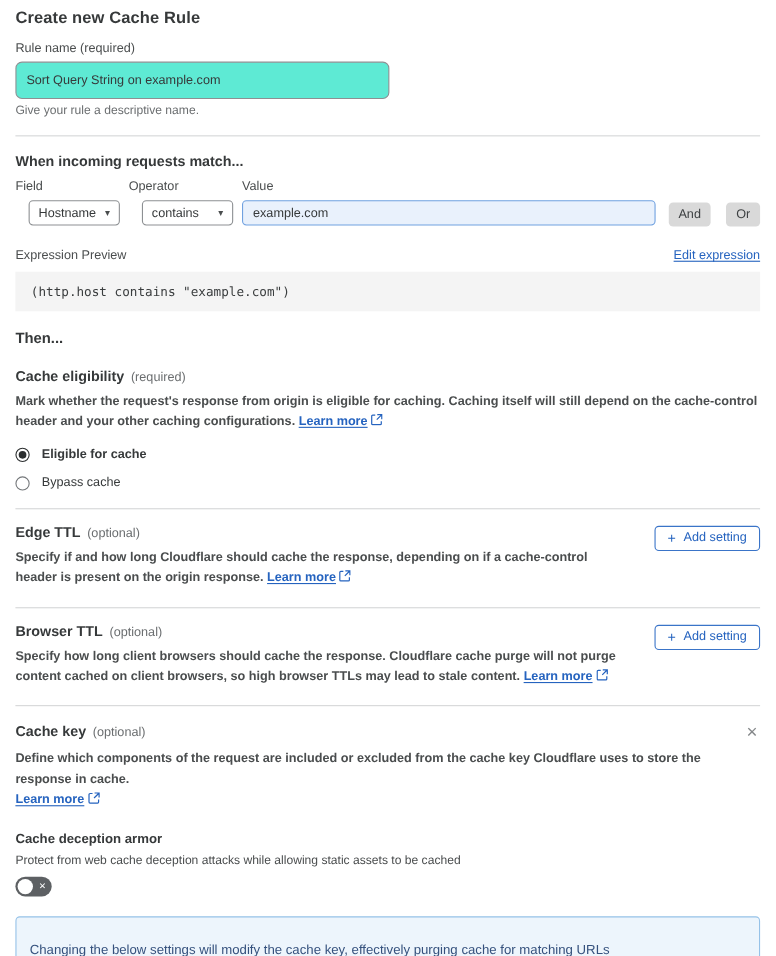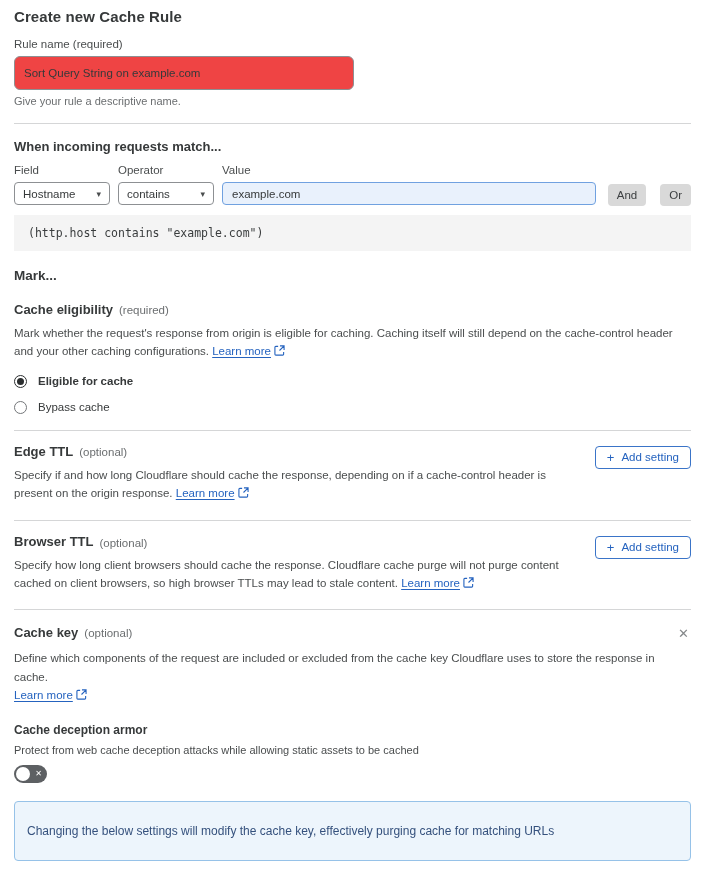--- a/index.html
+++ b/index.html
@@ -27,36 +27,36 @@
     font-family:"Liberation Sans","DejaVu Sans",sans-serif;
     color:var(--text);font-size:12px;
   }
   .wrap{padding:8px 14px 0 14px;}
   .page-title{font-size:15px;font-weight:bold;letter-spacing:.1px;}
   .field-label{font-size:11.5px;color:var(--text2);margin-top:13px;}
   .text-input{
     display:block;margin-top:6px;height:23px;width:340px;
     border:1px solid var(--border);border-radius:6px;
     padding:16px 9px;font-size:11.5px;color:var(--text);
-    font-family:inherit;background:#ef4444;outline:none;
+    font-family:inherit;background:#5eead4;outline:none;
   }
   .helper{font-size:11px;color:var(--muted);margin-top:5px;}
   hr{border:none;border-top:1px solid var(--hr);margin-top:16px;}
   .section-heading{font-size:13px;font-weight:bold;margin-top:15px;}
   
   .match-row{display:flex;align-items:flex-start;margin-top:10px;}
   .col{margin-right:8px;}
   .col .field-label{margin-top:0;}
   .select{
     margin-top:6px;height:23px;border:1px solid var(--border);border-radius:4px;
     background:#fff;display:flex;align-items:center;justify-content:space-between;
     padding:0 8px;font-size:11.5px;color:var(--text);cursor:pointer;
   }
   .select .caret{font-size:9px;color:#4a4d4e;margin-left:8px;}
-  .w-96{width:96px;}
+  .w-96{width:83px;margin-left:12px;}
   .col-value{flex:1;margin-right:12px;}
   .value-input{
     margin-top:6px;width:100%;height:23px;border:1px solid var(--focus-border);
     border-radius:4px;background:var(--focus-bg);padding:0 9px;
     font-size:11.5px;color:var(--text);font-family:inherit;outline:none;display:block;
   }
   .andor{display:flex;gap:14px;padding-top:20px;}
   .gray-btn{
     height:22px;padding:0 9px;background:var(--btn-gray);border:none;border-radius:4px;
     font-size:11.5px;color:#3d4042;font-family:inherit;cursor:pointer;
@@ -68,21 +68,21 @@
   .code-block{
     margin-top:9px;background:var(--code-bg);padding:11px 14px;
     font-family:"DejaVu Sans Mono","Liberation Mono",monospace;
     font-size:11.5px;color:#3a3d3e;
   }
   .then-heading{font-size:13.5px;font-weight:bold;margin-top:17px;}
   
   .sub-title-row{margin-top:19px;display:flex;align-items:baseline;gap:6px;}
   .sub-title{font-size:13px;font-weight:bold;}
   .badge{font-size:11.5px;color:var(--muted);font-weight:normal;}
-  .desc{font-size:11.5px;color:var(--text2);line-height:1.6;margin-top:7px;max-width:677px;}
+  .desc{font-size:11.5px;color:var(--text2);line-height:1.6;margin-top:7px;max-width:677px;font-weight:bold;}
   .ext-icon{display:inline-block;vertical-align:-1px;margin-left:3px;}
   .radio-row{display:flex;align-items:center;gap:11px;margin-top:13px;cursor:pointer;}
   .radio{
     width:13px;height:13px;border-radius:50%;border:1px solid #74777a;background:#fff;
     display:inline-flex;align-items:center;justify-content:center;flex:0 0 auto;
   }
   .radio.checked{border-color:#2b2e2f;}
   .radio.checked::after{content:"";width:7px;height:7px;border-radius:50%;background:#2b2e2f;}
   .radio-label{font-size:11.5px;color:var(--text);}
   .radio-label.strong{font-weight:bold;}
@@ -157,23 +157,27 @@
       <div class="field-label">Value</div>
       <input class="value-input" type="text" value="example.com" style="">
     </div>
     <div class="andor">
       <button class="gray-btn">And</button>
       <button class="gray-btn">Or</button>
     </div>
   </div>
 
   
+  <div class="expr-head">
+    <span class="expr-label">Expression Preview</span>
+    <span class="link">Edit expression</span>
+  </div>
   <div class="code-block">(http.host contains "example.com")</div>
 
-  <div class="then-heading">Mark...</div>
+  <div class="then-heading">Then...</div>
 
   
   <div class="sub-title-row">
     <span class="sub-title">Cache eligibility</span>
     <span class="badge">(required)</span>
   </div>
   <div class="desc">
     <span>Mark whether the request's response from origin is eligible for caching. Caching itself will still depend on the cache-control header and your other caching configurations.</span>
     <span class="link">Learn more</span><span class="ext-icon"><svg width="11" height="11" viewBox="0 0 12 12">
           <path d="M4.5 1.5H2A1 1 0 0 0 1 2.5V10a1 1 0 0 0 1 1h7.5a1 1 0 0 0 1-1V7.5" fill="none" stroke="#2563bf" stroke-width="1.2"></path>

